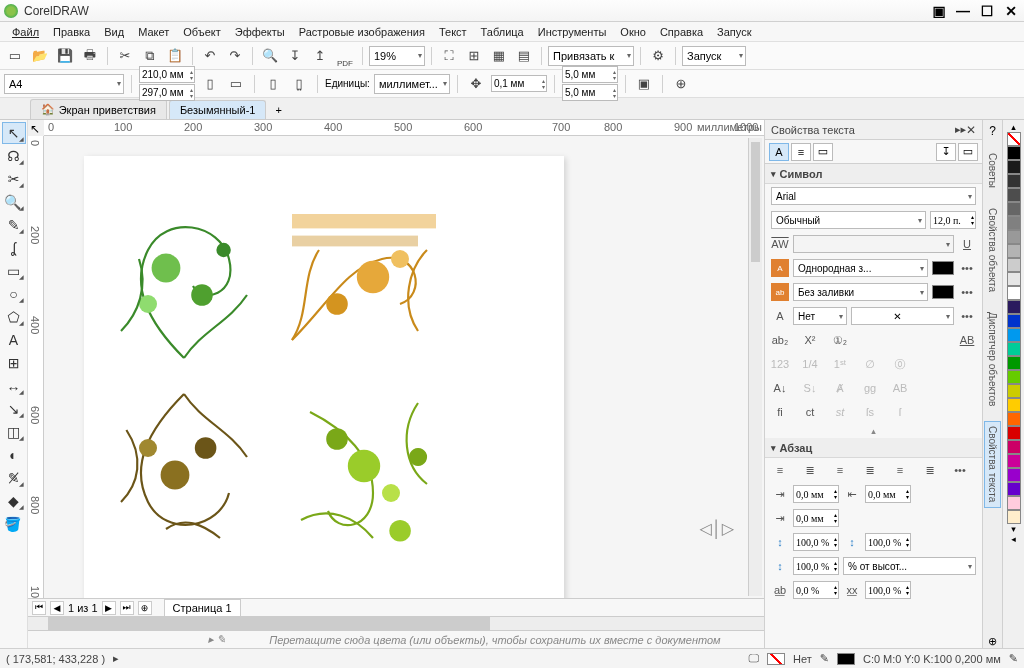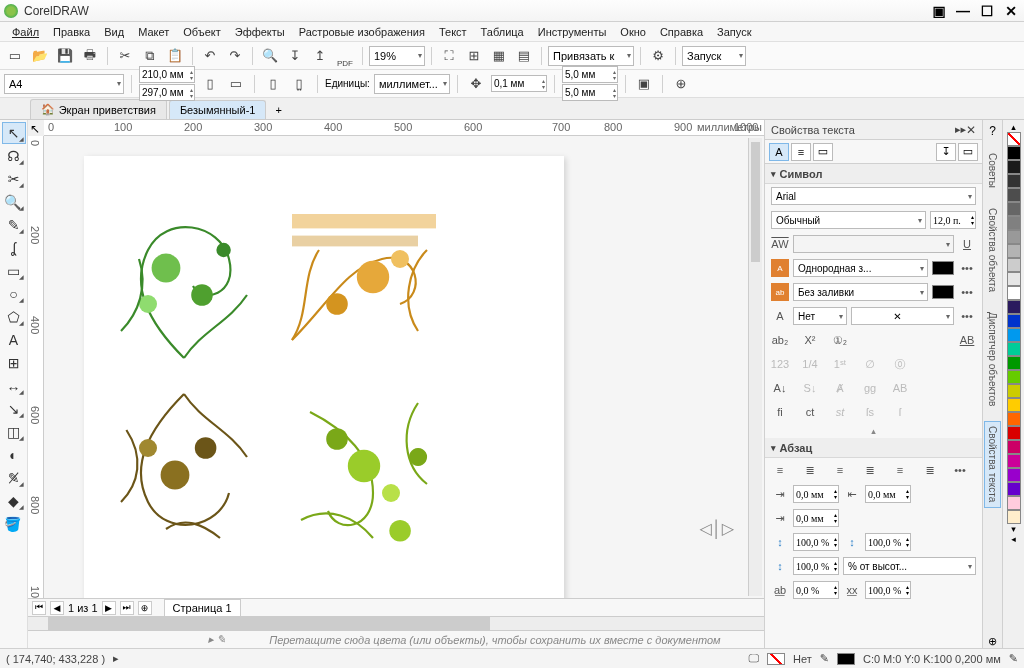--- a/index.html
+++ b/index.html
@@ -457,21 +457,21 @@
     <div class="cell" style="background:#9900cc"></div>
     <div class="cell" style="background:#6600cc"></div>
     <div class="cell" style="background:#ffccdd"></div>
     <div class="cell" style="background:#ffeecc"></div>
     <span style="font-size:9px;">▾</span>
     <span style="font-size:9px;">◂</span>
   </div>
 </div>
 
 <div class="statusbar">
-  <span>( 174,740; 433,228 )</span>
+  <span>( 173,581; 433,228 )</span>
   <span>▸</span>
   <span class="sp"></span>
   <span>🖵</span>
   <div class="nof"></div>
   <span>Нет</span>
   <span>✎</span>
   <div class="sw2"></div>
   <span>C:0 M:0 Y:0 K:100 0,200 мм</span>
   <span>✎</span>
 </div>

